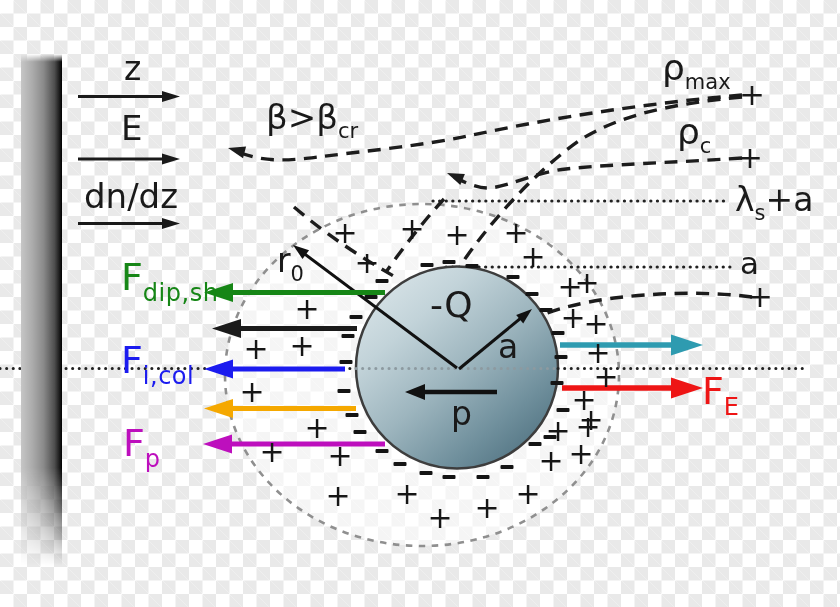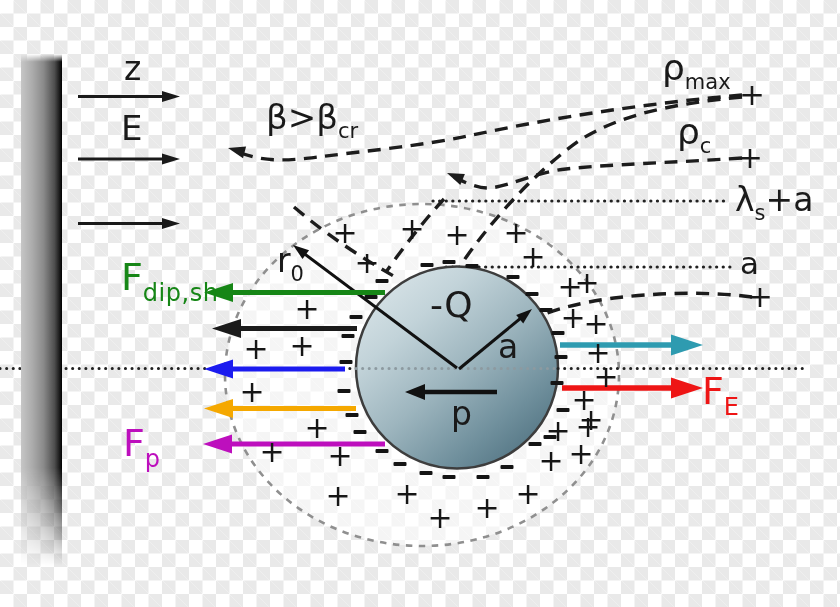--- a/index.html
+++ b/index.html
@@ -190,20 +190,21 @@
       <span class="minus" style="left: 346px; top: 362px;"></span>
       <span class="minus" style="left: 348px; top: 336px;"></span>
       <span class="minus" style="left: 356px; top: 317px;"></span>
       <span class="minus" style="left: 371px; top: 297px;"></span>
       <span class="minus" style="left: 382px; top: 281px;"></span>
     </div>
 
   <div id="labels">
     <div class="lbl fs33" style="left:124px;top:52px">z</div>
     <div class="lbl fs34" style="left:121px;top:111px">E</div>
+    <div class="lbl fs34" style="left:84px;top:179px">dn/dz</div>
 
     <div class="lbl fs36" style="left:662px;top:50px">
       <span>ρ</span><span class="sub">max</span>
     </div>
 
     <div class="lbl fs34" style="left:266px;top:100px">
       <span>β&gt;β</span><span class="sub">cr</span>
     </div>
     <div class="lbl fs31" style="left:739px;top:79px">+</div>
 
@@ -222,20 +223,23 @@
     <div class="lbl fs33" style="left:277px;top:244px">
       <span>r</span><span class="sub">0</span>
     </div>
     <div class="lbl fs36" style="left:430px;top:287px">-Q</div>
     <div class="lbl fs33" style="left:498px;top:330px">a</div>
     <div class="lbl fs33" style="left:451px;top:397px">p</div>
 
     <div class="flabel" style="left: 121px; top: 258px; color: rgb(22, 134, 22);">
       <span class="Fmain">F</span><span class="fsub">dip,sh</span>
     </div>
+    <div class="flabel" style="left: 121px; top: 341px; color: rgb(27, 27, 239);">
+      <span class="Fmain">F</span><span class="fsub">i,col</span>
+    </div>
     <div class="flabel" style="left: 123px; top: 424px; color: rgb(189, 15, 189);">
       <span class="Fmain">F</span><span class="fsub">p</span>
     </div>
 
     <div class="flabel" style="left: 702px; top: 372px; color: rgb(238, 21, 21);">
       <span class="Fmain">F</span><span class="fsub">E</span>
     </div>
   </div>
 </div>
 

